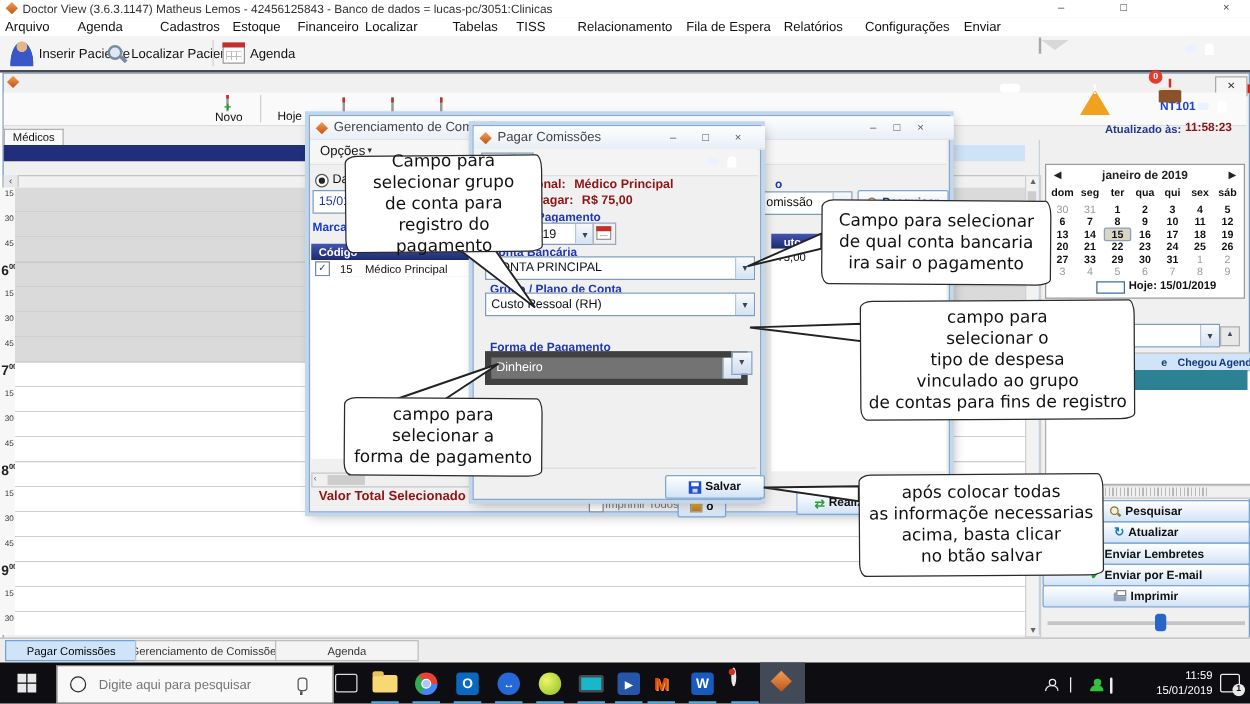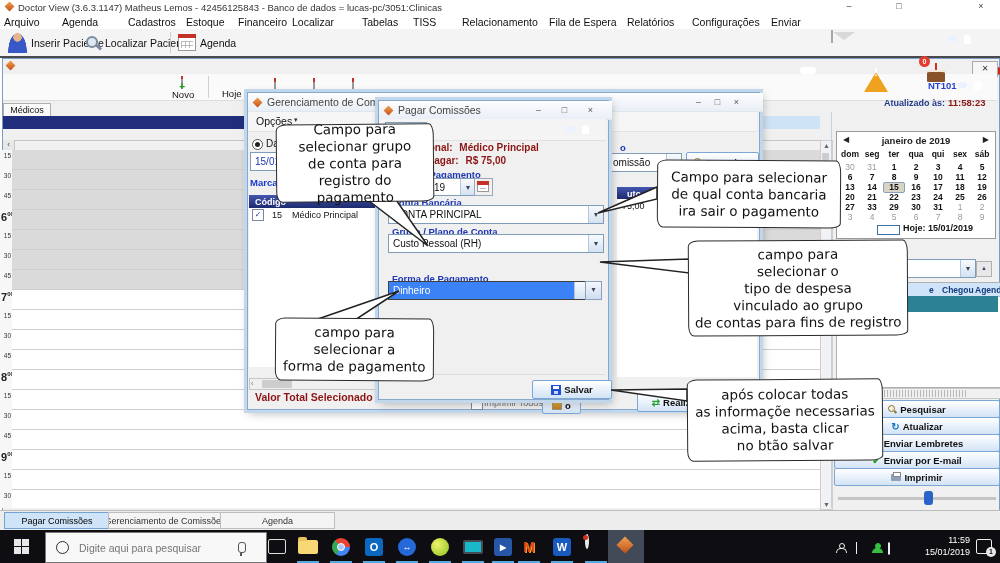--- a/index.html
+++ b/index.html
@@ -47,21 +47,21 @@
   .tb-contacts::before{content:"";position:absolute;left:4px;top:4px;width:7px;height:9px;background:#fff;border-radius:3px 3px 0 0}
   .tb-contacts::after{content:"";position:absolute;right:3px;top:5px;width:9px;height:6px;background:#eaf2ff;border-radius:3px}
   .tb-exit{background:#181818;border-radius:3px;position:relative;height:20px}
   .tb-exit::before{content:"";position:absolute;left:13px;top:3px;width:8px;height:14px;background:#f0c020}
   .tb-exit::after{content:"";position:absolute;left:2px;top:6px;width:0;height:0;border-top:4px solid rgba(0,0,0,0);border-bottom:4px solid rgba(0,0,0,0);border-left:8px solid #d02818}
   .badge{position:absolute;top:-5px;right:-6px;background:#e23c2e;color:#fff;border-radius:50%;width:11px;height:11px;font-size:7px;line-height:11px;text-align:center;font-weight:bold}
   .dmd{display:inline-block;width:8px;height:8px;background:linear-gradient(135deg,#f2a050,#c05218);transform:rotate(45deg)}
   
   .combo{position:absolute;background:#fff;border:1px solid #7f9db9;font-size:10px;display:flex;align-items:center;padding-left:4px;overflow:hidden;white-space:nowrap}
   .combo::after{content:"\25BE";position:absolute;right:0;top:0;bottom:0;width:14px;background:linear-gradient(#f8fafc,#d5e2f2);border-left:1px solid #b5c6da;color:#345;font-size:8px;display:flex;align-items:center;justify-content:center}
-  .combo.sel{background:#3b82f6;color:#fff;border:1px solid #404040}
+  .combo.sel{background:#737373;color:#fff;border:5px solid #404040}
   .combo.sel::after{content:""}
   .carbtn{position:absolute;background:linear-gradient(#f4f7fc,#cfdcf0);border:1px solid #8aa0c0;color:#445;font-size:8px;text-align:center;line-height:15px}
   .btn3d{position:absolute;border:1px solid #7aa7d6;border-radius:2px;background:linear-gradient(#ffffff,#e4eefa 60%,#d3e3f5);font-weight:bold;font-size:9.5px;display:flex;align-items:center;justify-content:center;gap:3px;overflow:hidden;white-space:nowrap}
   .nhd{position:absolute;background:linear-gradient(#4456b0,#1d2a6e);color:#fff;font-weight:bold;font-size:9px;overflow:hidden}
   .nhd span{position:absolute;top:2px}
   .lblnavy{position:absolute;color:#1f36b4;font-weight:bold;font-size:9.5px;white-space:nowrap}
   .maroon{color:#8d1414;font-weight:bold}
   .cb{position:absolute;width:10px;height:10px;background:#fff;border:1px solid #7a8aa0;font-size:8px;line-height:9px;text-align:center;color:#1a3a9a}
   .cb.checked::after{content:"\2713"}
   .radio{position:absolute;width:9px;height:9px;border:1px solid #555;border-radius:50%;background:#fff}

